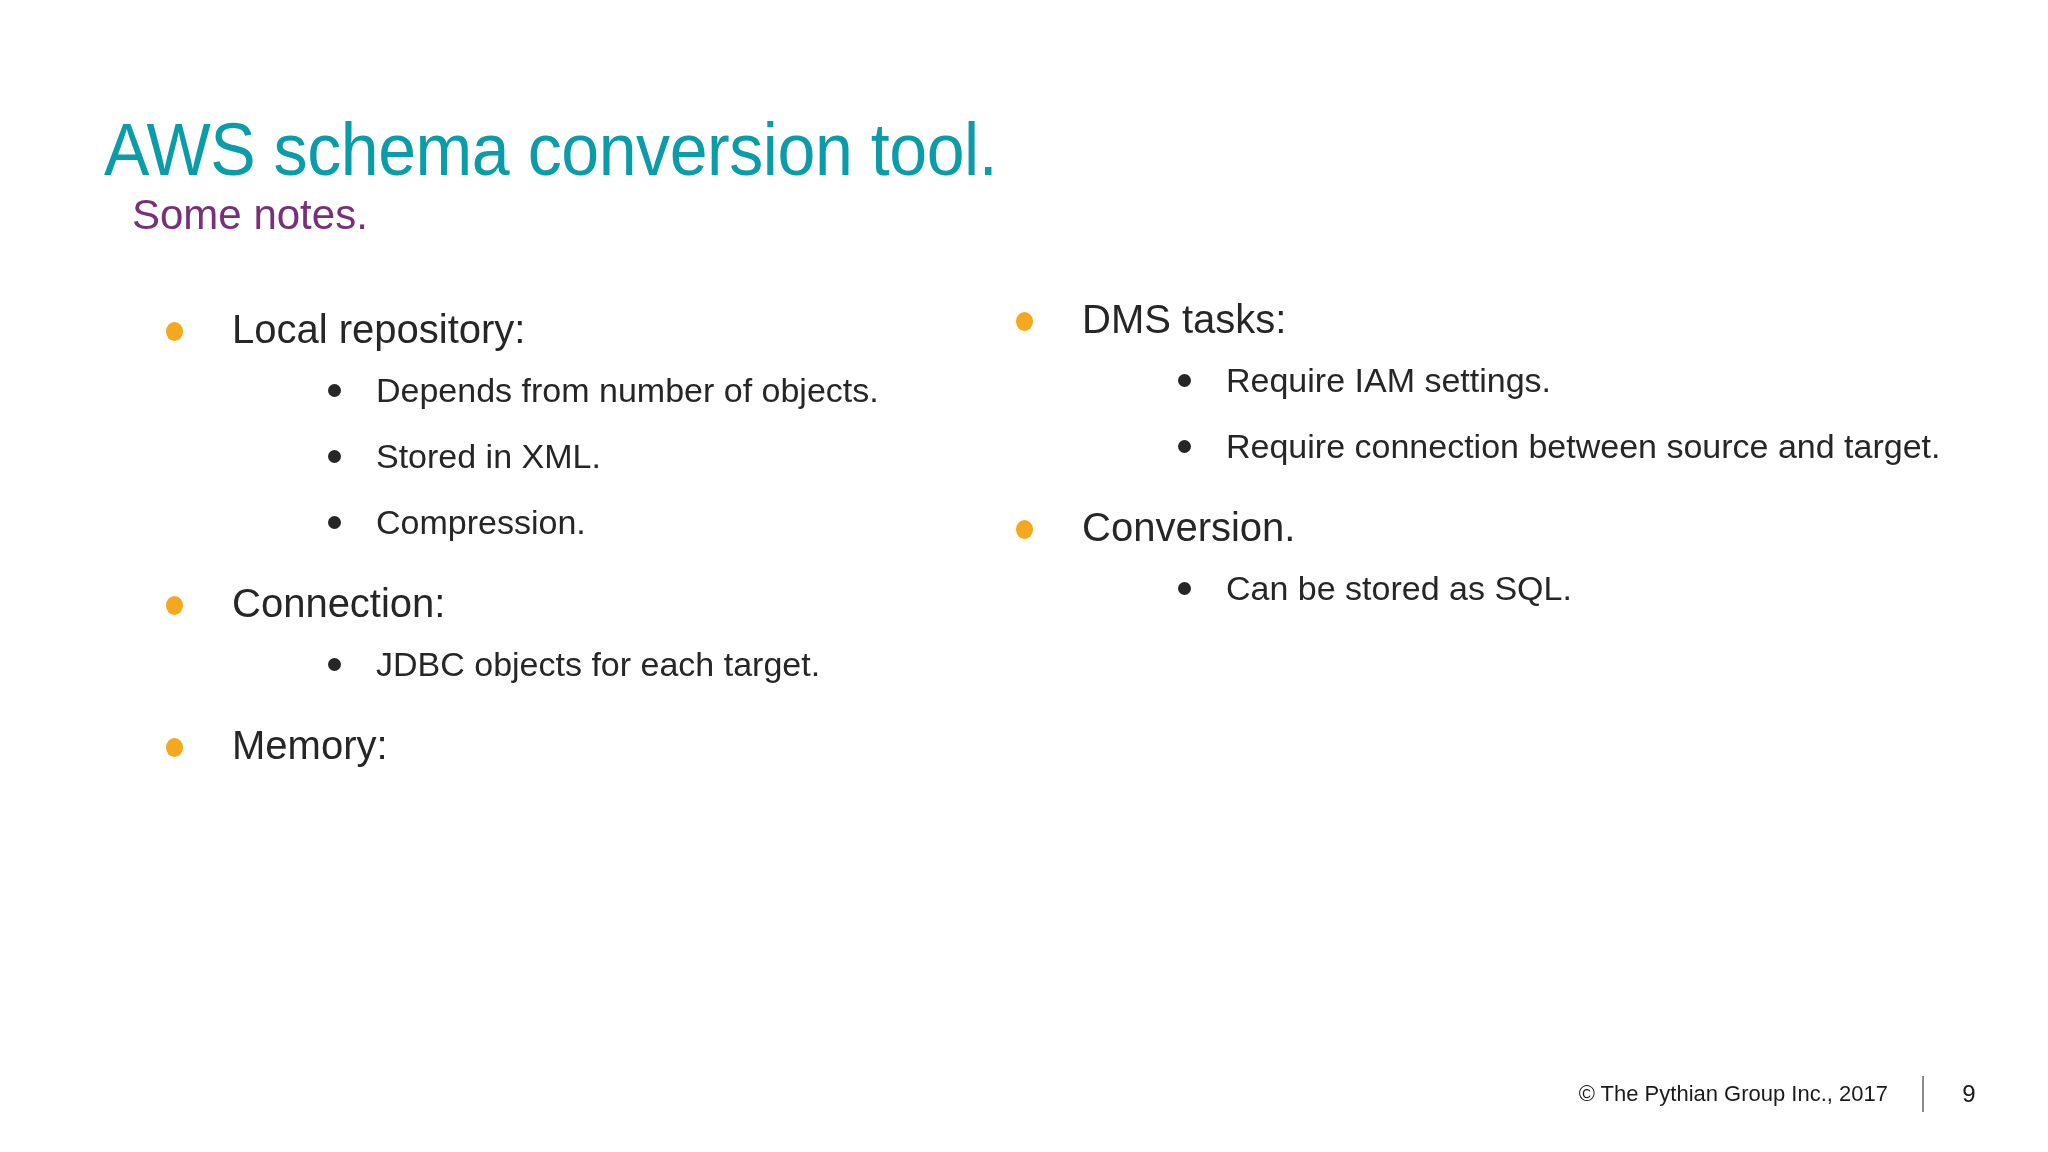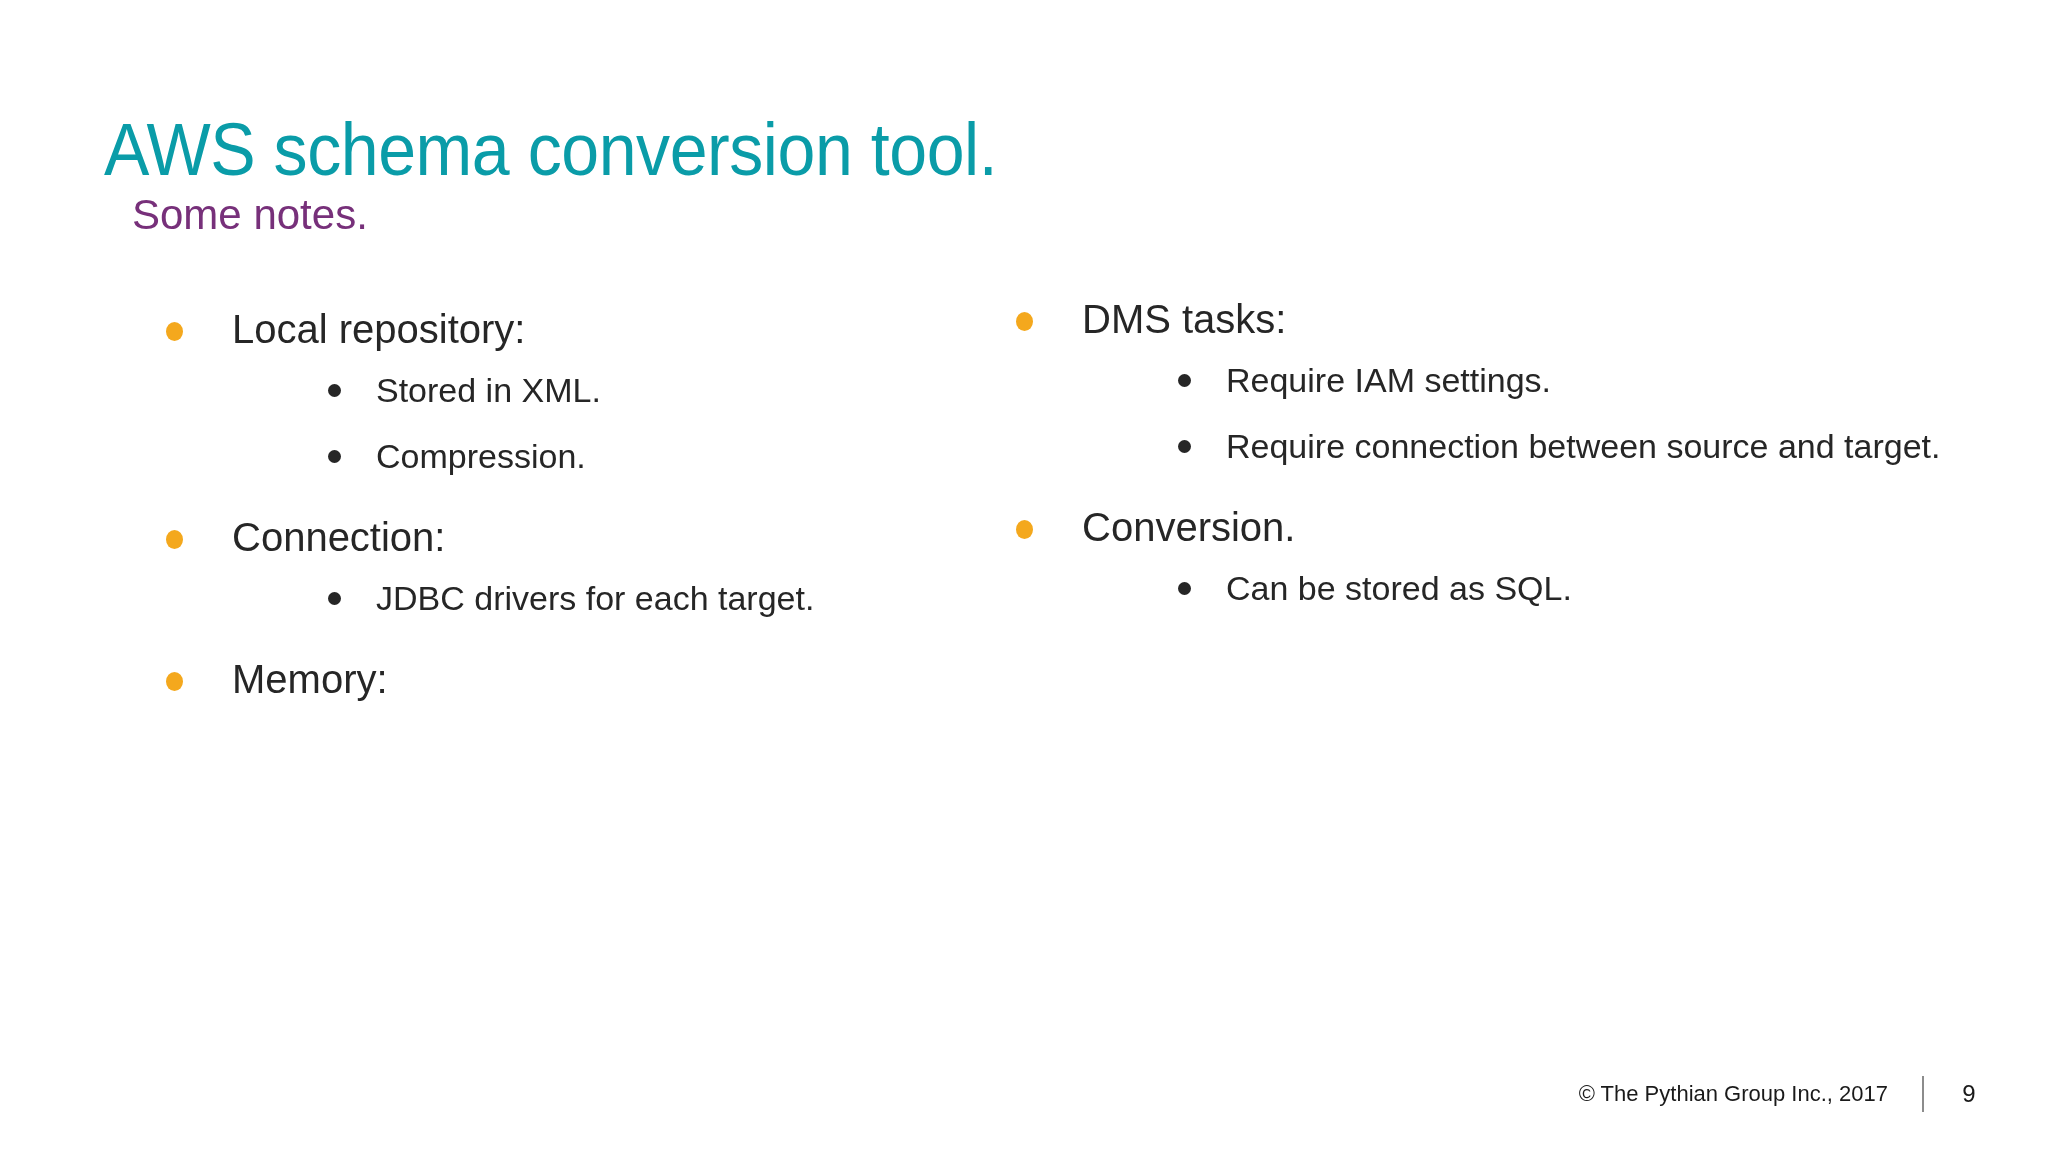--- a/index.html
+++ b/index.html
@@ -193,35 +193,39 @@
   <div class="content">
 
     <div class="column column-left">
       <ul class="level1">
           <li class="item1">
             <span class="bullet1"></span>
             <span class="item-text">Local repository:</span>
             <ul class="level2">
               <li class="item2">
                 <span class="bullet2"></span>
+                <span class="item-text">Depends from number of objects.</span>
+              </li>
+              <li class="item2">
+                <span class="bullet2"></span>
                 <span class="item-text">Stored in XML.</span>
               </li>
               <li class="item2">
                 <span class="bullet2"></span>
                 <span class="item-text">Compression.</span>
               </li>
             </ul>
           </li>
           <li class="item1 group-gap">
             <span class="bullet1"></span>
             <span class="item-text">Connection:</span>
             <ul class="level2">
               <li class="item2">
                 <span class="bullet2"></span>
-                <span class="item-text">JDBC drivers for each target.</span>
+                <span class="item-text">JDBC objects for each target.</span>
               </li>
             </ul>
           </li>
           <li class="item1 group-gap">
             <span class="bullet1"></span>
             <span class="item-text">Memory:</span>
           </li>
         </ul>
     </div>
 

